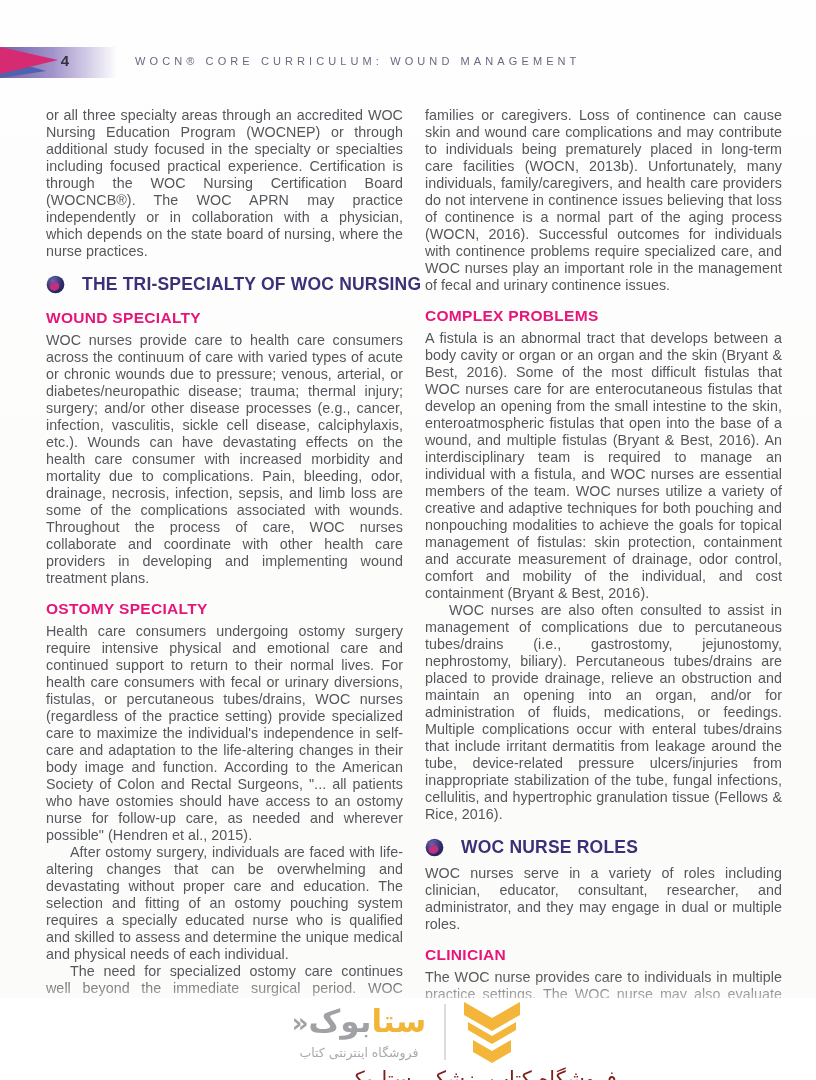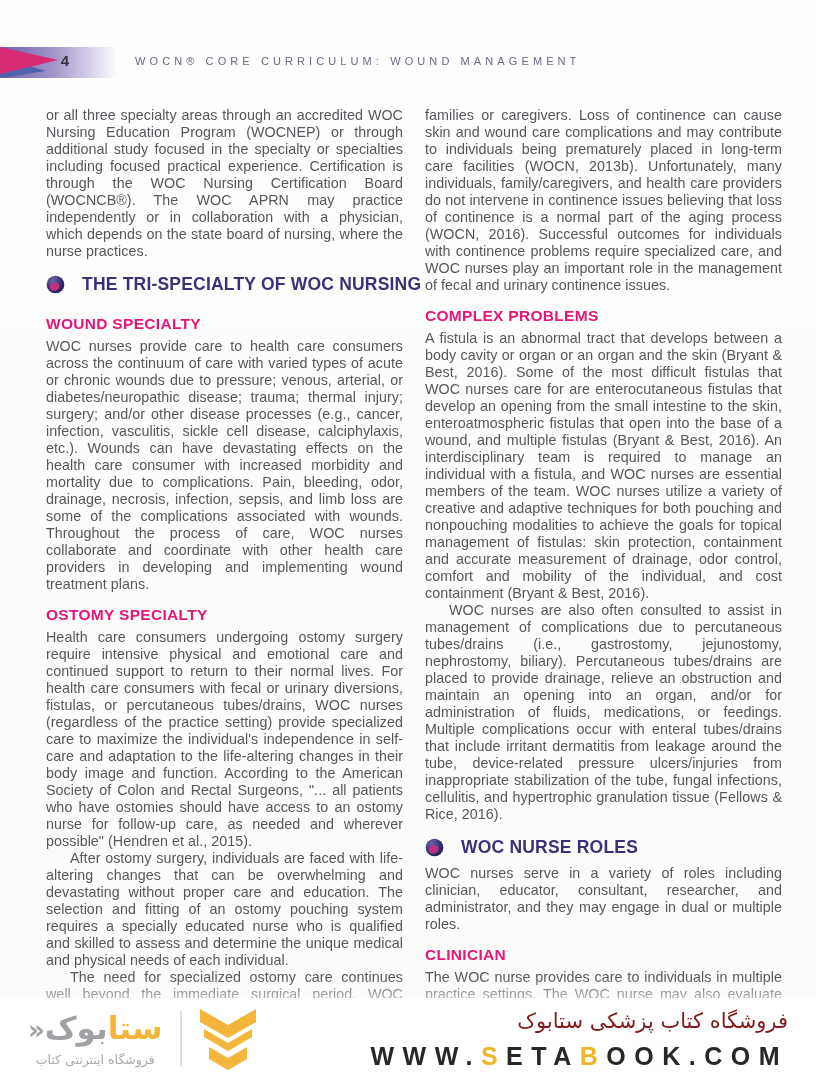--- a/index.html
+++ b/index.html
@@ -35,32 +35,32 @@
   p.indent{text-indent:24px;}
   h2.major{
     display:flex;align-items:center;gap:17px;
     margin:14px 0 7px;font-size:17.5px;font-weight:800;
     color:#3b3178;letter-spacing:0.2px;white-space:nowrap;
   }
   h3.sub{
     margin:13px 0 5px;font-size:15.5px;font-weight:800;
     color:#e6157a;letter-spacing:0.3px;
   }
-  h3.sub.tight{margin-top:20px;}
+  h3.sub.tight{margin-top:14px;}
   .globe{flex:0 0 auto;display:block;}
   .fade-bottom{
     position:absolute;left:0;right:0;top:978px;height:20px;z-index:3;
     background:linear-gradient(180deg,rgba(252,252,251,0) 0%,rgba(252,252,251,.55) 100%);
     pointer-events:none;
   }
   
   .footer{
     position:absolute;left:0;top:998px;width:816px;height:82px;
     background:#ffffff;display:flex;justify-content:space-between;align-items:center;
-    box-sizing:border-box;padding:0 28px;z-index:5;
+    box-sizing:border-box;padding:0 28px;z-index:5;flex-direction:column;
   }
   .brand{display:flex;align-items:center;}
   .wordmark-block{text-align:center;}
   .wordmark{
     direction:rtl;font-family:"DejaVu Sans",sans-serif;
     font-size:31px;font-weight:bold;line-height:34px;white-space:nowrap;
   }
   .wm-yellow{color:#f2b538;}
   .wm-gray{color:#9fa1a4;}
   .wm-guillemet{color:#9fa1a4;font-size:26px;}

